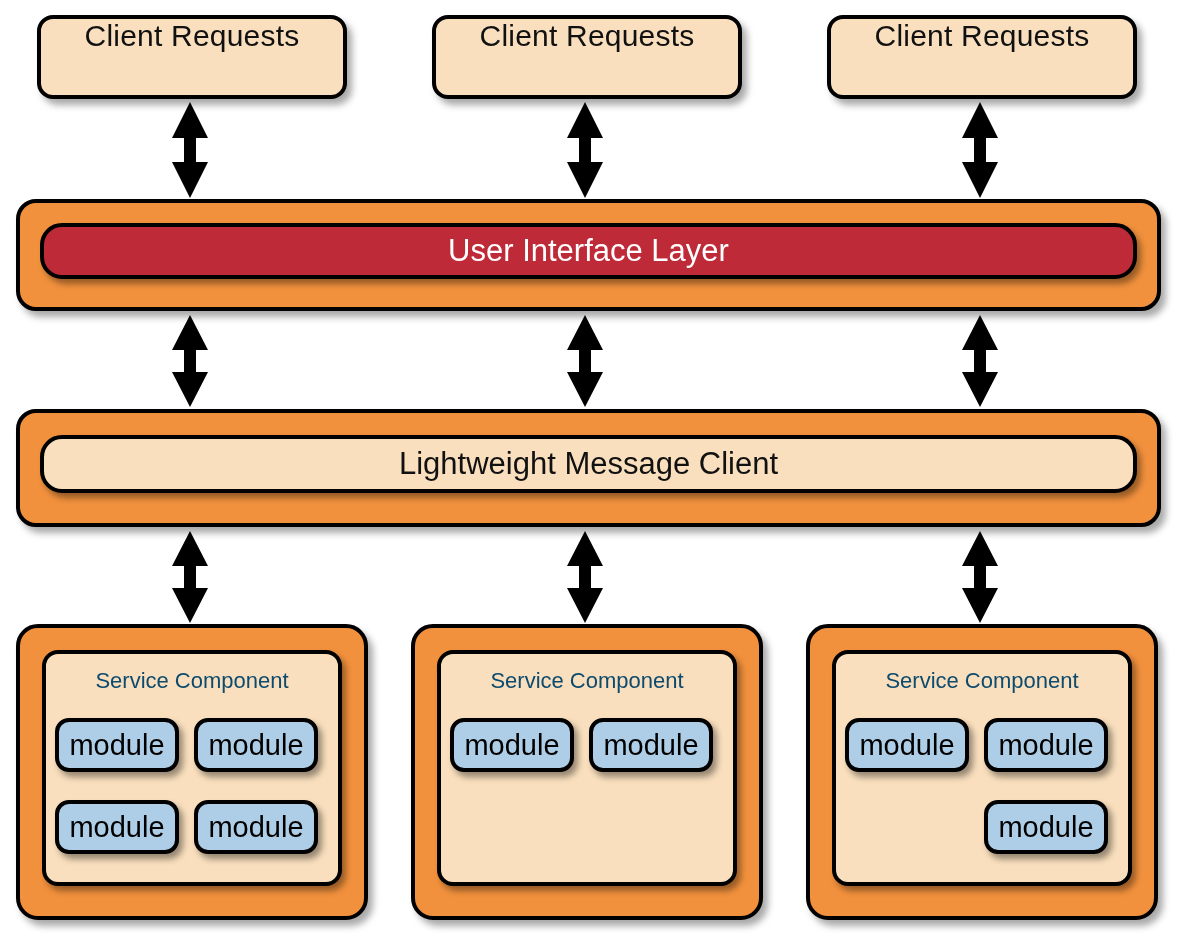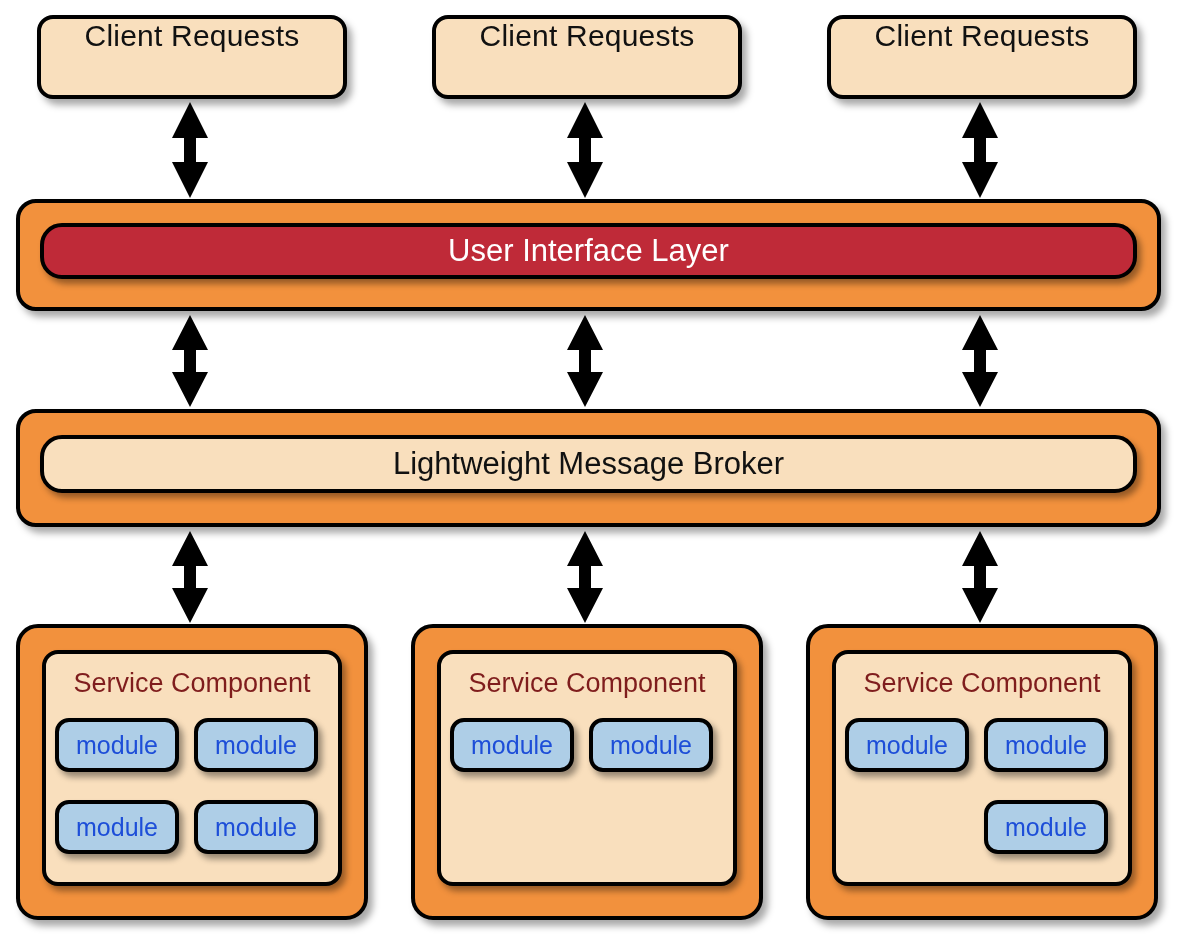--- a/index.html
+++ b/index.html
@@ -89,38 +89,38 @@
     border: 4px solid #000000;
     border-radius: 16px;
     box-shadow: 4px 5px 6px rgba(0,0,0,0.38);
   }
   .svc-title {
     position: absolute;
     left: 0;
     right: 0;
     top: 14px;
     text-align: center;
-    font-size: 27px;
-    color: #7f1d1d;
+    font-size: 22px;
+    color: #0c4a6e;
     white-space: nowrap;
   }
   .module {
     position: absolute;
     box-sizing: border-box;
     background: #aecee7;
     border: 4px solid #000000;
     border-radius: 14px;
     display: flex;
     align-items: center;
     justify-content: center;
     box-shadow: 4px 5px 6px rgba(0,0,0,0.40);
   }
   .module-label {
-    font-size: 25px;
-    color: #1d4ed8;
+    font-size: 29px;
+    color: #000000;
     white-space: nowrap;
   }
 
   
   .arrow {
     position: absolute;
   }
 </style>
 </head>
 <body>
@@ -172,21 +172,21 @@
     </g>
   </svg>
   <svg class="arrow" style="left:958px; top:313px;" width="44" height="96" viewBox="0 0 44 96">
     <g fill="#000000" stroke="none">
       <polygon points="22,2 40,37 28,37 28,59 40,59 22,94 4,59 16,59 16,37 4,37"></polygon>
     </g>
   </svg>
 
   <div class="box layer-outer" style="left:16px; top:409px; width:1145px; height:118px;">
     <div class="layer-inner broker-inner" style="left:20px; top:22px; right:20px; bottom:30px;">
-      <span class="broker-label">Lightweight Message Broker</span>
+      <span class="broker-label">Lightweight Message Client</span>
     </div>
   </div>
 
   <svg class="arrow" style="left:168px; top:529px;" width="44" height="96" viewBox="0 0 44 96">
     <g fill="#000000" stroke="none">
       <polygon points="22,2 40,37 28,37 28,59 40,59 22,94 4,59 16,59 16,37 4,37"></polygon>
     </g>
   </svg>
   <svg class="arrow" style="left:563px; top:529px;" width="44" height="96" viewBox="0 0 44 96">
     <g fill="#000000" stroke="none">

